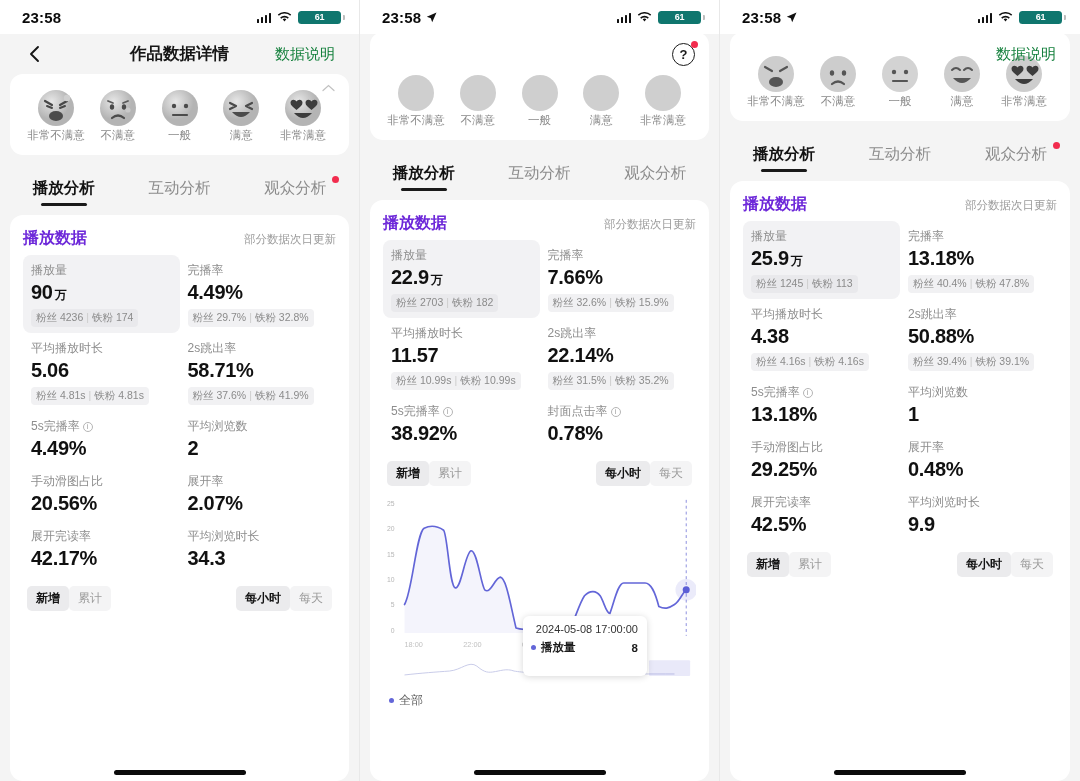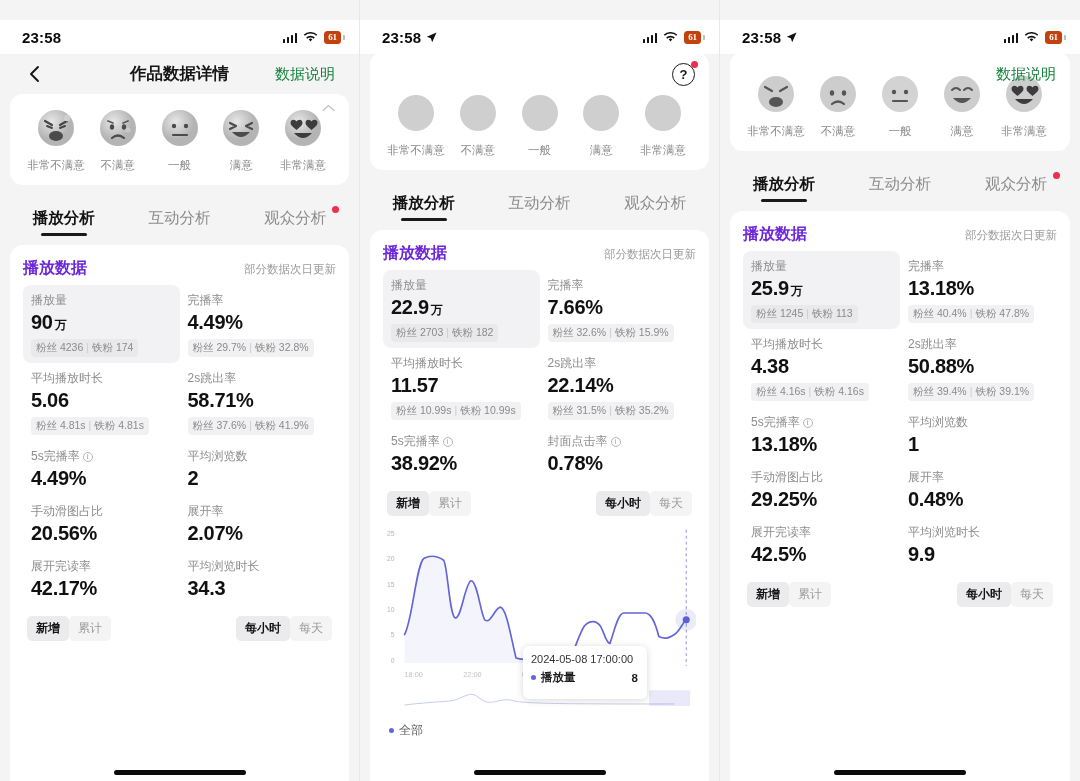--- a/index.html
+++ b/index.html
@@ -14,34 +14,33 @@
     background: #f4f4f4; overflow: hidden;
     border-right: 1px solid #e8e8e8;
   }
   .phone:last-child { border-right: none; }
 
   
   .statusbar {
     height: 34px; background: #ffffff;
     display: flex; align-items: center; justify-content: space-between;
     padding: 0 18px 0 22px;
-    margin-top: 20px;
   }
   .sb-left { display: flex; align-items: center; gap: 5px; }
   .sb-time { font-size: 15px; font-weight: bold; color: #0b0b0b; letter-spacing: .2px; }
   .loc-arrow { width: 11px; height: 11px; display: inline-block; }
   .sb-right { display: flex; align-items: center; gap: 6px; }
   .signal { display: flex; align-items: flex-end; gap: 1.5px; height: 11px; }
   .signal i { display: block; width: 2.5px; background: #111; border-radius: .5px; }
   .signal i:nth-child(1){ height: 4px; } .signal i:nth-child(2){ height: 6px; }
   .signal i:nth-child(3){ height: 8px; } .signal i:nth-child(4){ height: 10px; }
   .wifi { width: 15px; height: 11px; }
   .battery {
-    width: 17px; height: 13px; border-radius: 3.5px; background: #c2410c;
-    display: flex; align-items: center; justify-content: center; position: relative; font-family: Liberation Serif, serif;
+    width: 43px; height: 13px; border-radius: 3.5px; background: #0f766e;
+    display: flex; align-items: center; justify-content: center; position: relative;
   }
   .battery span { color: #fff; font-size: 9px; font-weight: bold; letter-spacing: -.2px; }
   .battery::after {
     content: ''; position: absolute; right: -3.5px; top: 4px;
     width: 2px; height: 5px; background: #bdbdbd; border-radius: 0 1px 1px 0;
   }
 
   
   .navbar {
     height: 40px; background: #f4f4f4; display: flex; align-items: center;
@@ -74,21 +73,21 @@
   }
   .survey.clipped { margin-top: -42px; }
   .survey-q { font-size: 14.5px; color: #5b5b5b; padding: 2px 0 6px; }
   .chev-up {
     position: absolute; right: 14px; top: 10px; width: 13px; height: 8px;
     opacity: .55;
   }
   .faces { display: flex; justify-content: space-between; padding: 4px 4px 0; }
   .face-item { display: flex; flex-direction: column; align-items: center; width: 60px; cursor: pointer; }
   .face { width: 40px; height: 40px; border-radius: 50%; display:block; }
-  .face-label { font-size: 11.5px; color: #8a8a8a; margin-top: 10px; white-space: nowrap; text-align: center; }
+  .face-label { font-size: 11.5px; color: #8a8a8a; margin-top: 0; white-space: nowrap; text-align: center; }
 
   
   .tabs {
     display: flex; padding: 0 6px; margin-top: 14px;
     background: #f4f4f4;
   }
   .tab {
     flex: 1; text-align: center; padding: 9px 0 6px; position: relative;
     font-size: 15.5px; color: #8b8b8b; cursor: pointer;
   }
@@ -133,22 +132,22 @@
     font-size: 12px; color: #9b9b9b; background: #f4f4f5;
     padding: 4px 9px; border-radius: 5px; cursor: pointer; white-space: nowrap;
   }
   .chip.on { color: #141414; font-weight: bold; background: #ebebed; }
 
   
   .chart-wrap { margin-top: 8px; position: relative; }
   .chart-svg { display: block; width: 100%; }
   .tooltip {
     position: absolute; left: 140px; top: 122px; background: #fff;
-    border-radius: 6px; padding: 7px 9px 14px 8px; min-width: 124px;
-    box-shadow: 0 1px 7px rgba(0,0,0,.16); font-size: 11px; color: #2b2b2b;
+    border-radius: 6px; padding: 7px 9px 21px 8px; min-width: 124px;
+    box-shadow: 0 1px 7px rgba(0,0,0,.16); font-size: 11px; color: #2b2b2b; text-align: right;
   }
   .tt-time { font-size: 11px; color: #333; white-space: nowrap; }
   .tt-row { display: flex; align-items: center; margin-top: 5px; gap: 5px; }
   .tt-dot { width: 5px; height: 5px; border-radius: 50%; background: #6366d8; }
   .tt-name { font-weight: bold; font-size: 11.5px; color: #1c1c1c; }
   .tt-val { margin-left: auto; font-weight: bold; font-size: 11.5px; color: #1c1c1c; }
   .legend { display: flex; align-items: center; gap: 5px; margin-top: 2px; padding-left: 6px; }
   .legend-dot { width: 5px; height: 5px; border-radius: 50%; background: #6366d8; }
   .legend-txt { font-size: 12px; color: #5f5f5f; }
 

